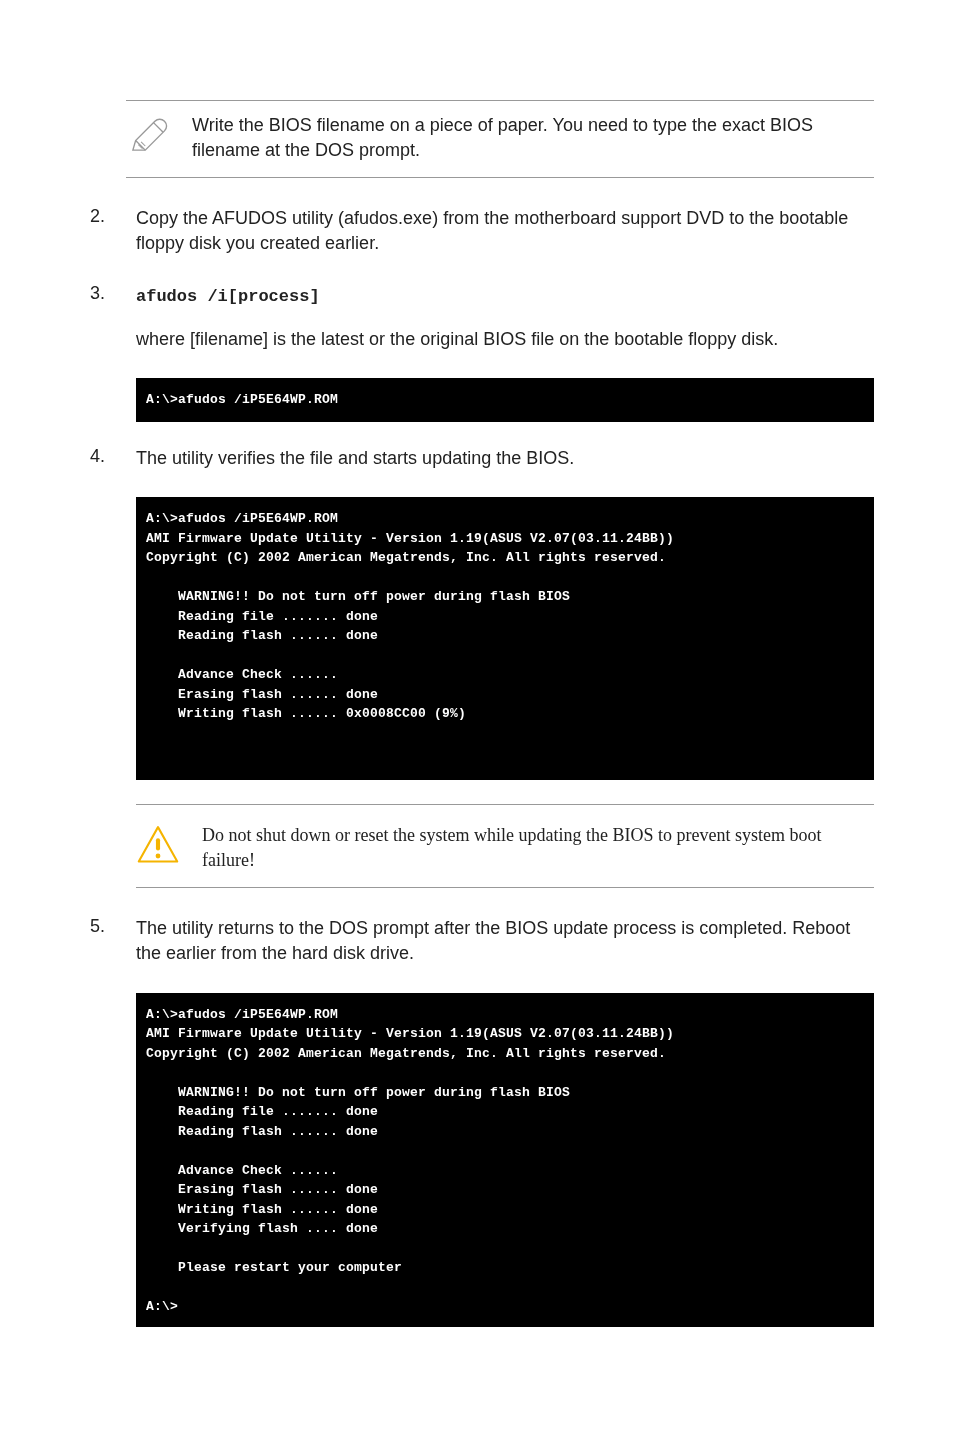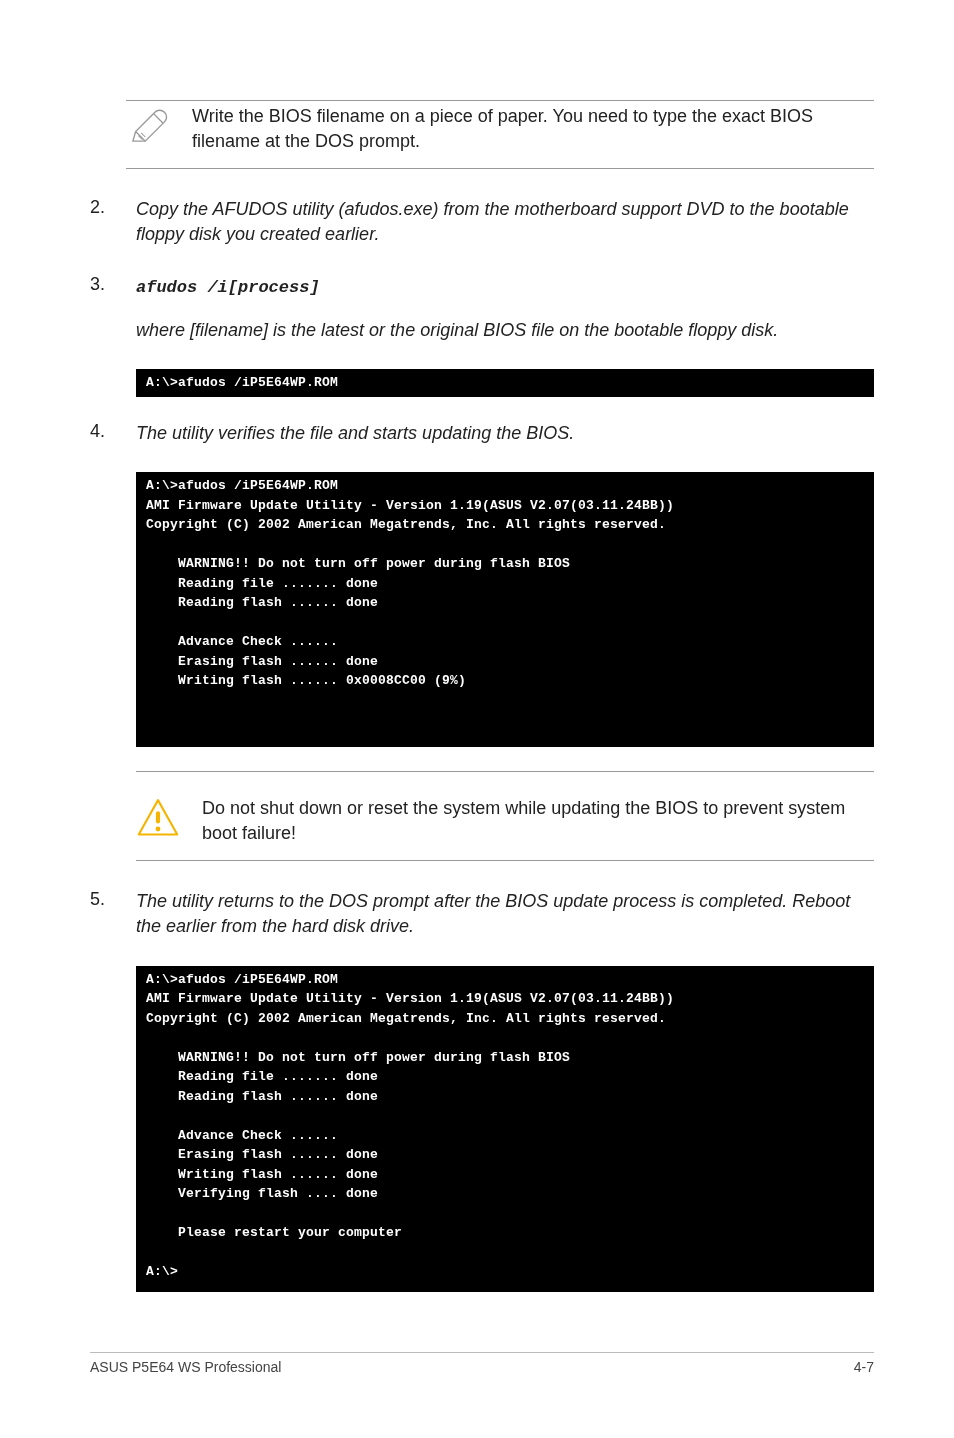--- a/index.html
+++ b/index.html
@@ -13,21 +13,21 @@
   }
   .page {
     padding: 100px 80px 40px 90px;
   }
   .note-block {
     display: flex;
     align-items: flex-start;
     gap: 22px;
     border-top: 1px solid #999;
     border-bottom: 1px solid #999;
-    padding: 3px 0 14px 0;
+    padding: 12px 0 14px 0;
     margin: 0 0 28px 36px;
   }
   .note-icon {
     flex: 0 0 auto;
   }
   .note-icon svg {
     width: 44px;
     height: 44px;
   }
   .note-text {
@@ -42,56 +42,56 @@
     display: flex;
     margin-bottom: 14px;
   }
   .step-num {
     flex: 0 0 46px;
     font-size: 18px;
   }
   .step-body {
     flex: 1;
     line-height: 1.42;
-    font-style: italic;
   }
   .step-body p {
     margin: 0 0 12px 0;
   }
   code.inline {
     font-family: "Courier New", monospace;
     font-weight: bold;
     font-size: 17px;
   }
   pre.terminal {
     background: #000;
     color: #fff;
     font-family: "Courier New", monospace;
     font-weight: bold;
     font-size: 13px;
     line-height: 1.5;
-    padding: 4px 10px;
+    padding: 12px 10px;
     margin: 10px 0 24px 46px;
     white-space: pre;
     letter-spacing: 0.2px;
   }
   pre.terminal.tall1 {
     padding-bottom: 56px;
   }
   pre.terminal.tall2 {
     padding-bottom: 10px;
   }
   .warn-block {
     display: flex;
     align-items: center;
     gap: 22px;
     border-top: 1px solid #999;
     border-bottom: 1px solid #999;
-    padding: 24px 0 14px 0;
+    padding: 18px 0 14px 0;
     margin: 0 0 28px 46px;
+    font-family: Liberation Serif, serif;
   }
   .warn-icon svg {
     width: 44px;
     height: 44px;
   }
   .footer {
     border-top: 1px solid #bbb;
     margin-top: 60px;
     padding-top: 6px;
     display: flex;
@@ -189,18 +189,14 @@
 
     Advance Check ......
     Erasing flash ...... done
     Writing flash ...... done
     Verifying flash .... done
 
     Please restart your computer
 
 A:\&gt;</pre>
 
-  <div class="footer">
-    <span>ASUS P5E64 WS Professional</span>
-    <span>4-7</span>
-  </div>
 
 </div>
 
 </body></html>

